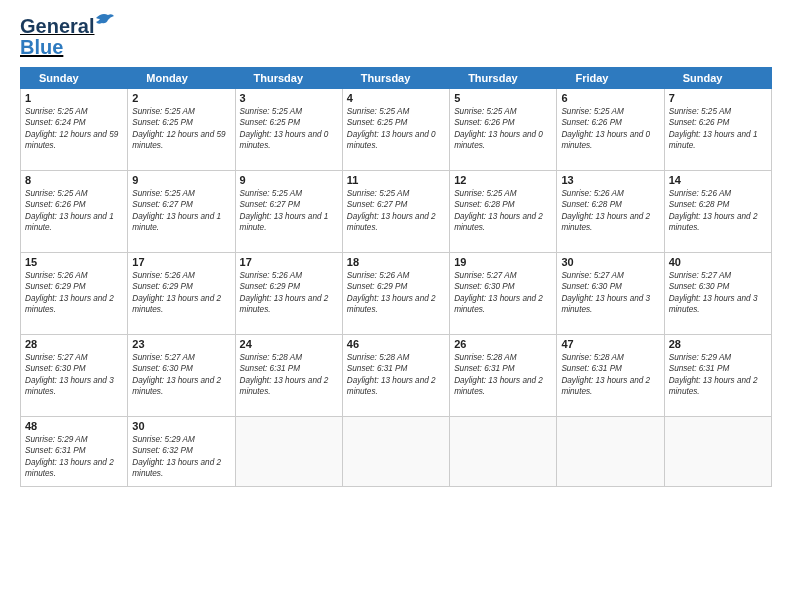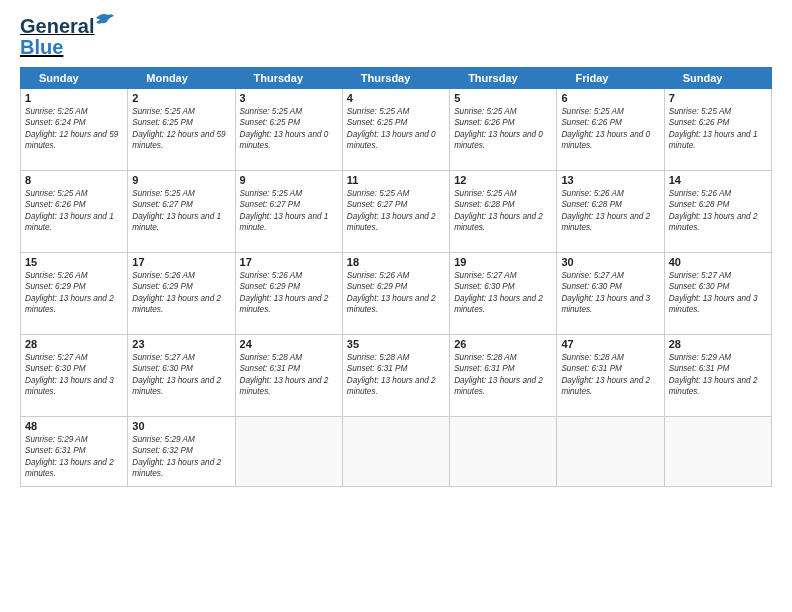--- a/index.html
+++ b/index.html
@@ -308,21 +308,21 @@
           </td>
           <td>
             <span class="cell-date">24</span>
         <div class="cell-info">
           Sunrise: 5:28 AM<br>
           Sunset: 6:31 PM<br>
           Daylight: 13 hours and 2 minutes.
         </div>
           </td>
           <td>
-            <span class="cell-date">35</span>
+            <span class="cell-date">46</span>
         <div class="cell-info">
           Sunrise: 5:28 AM<br>
           Sunset: 6:31 PM<br>
           Daylight: 13 hours and 2 minutes.
         </div>
           </td>
           <td>
             <span class="cell-date">26</span>
         <div class="cell-info">
           Sunrise: 5:28 AM<br>

